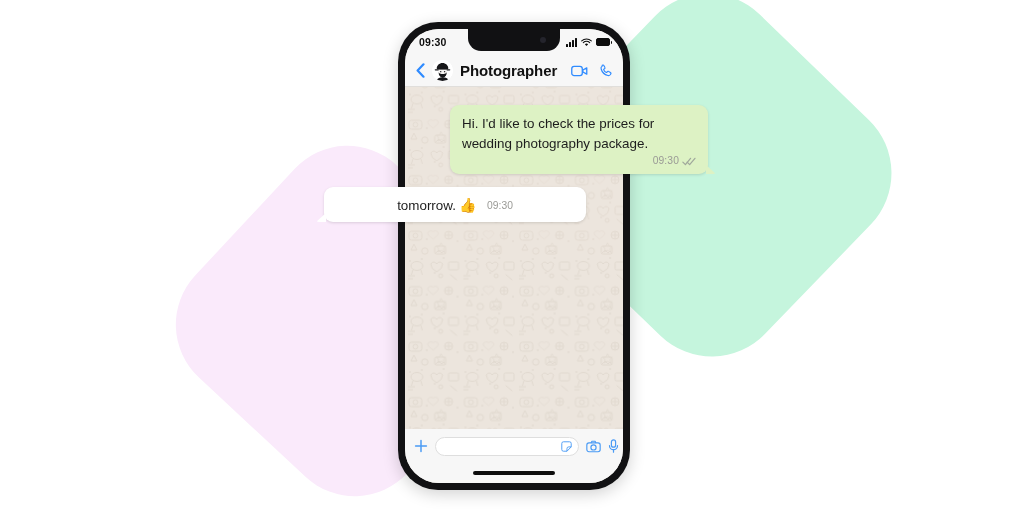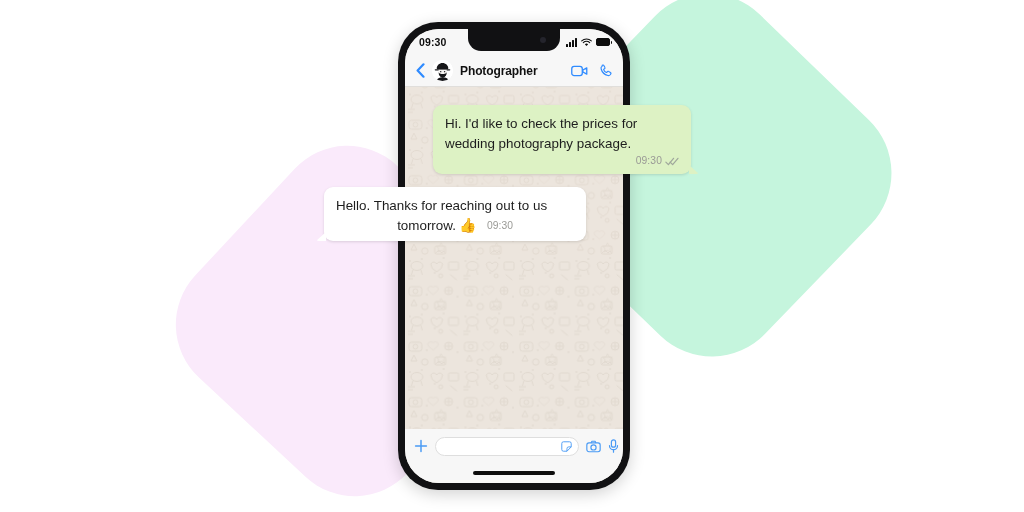--- a/index.html
+++ b/index.html
@@ -157,21 +157,21 @@
     width: 21px; height: 21px;
     border-radius: 50%;
     overflow: hidden;
     margin-left: 4px;
     background: #ffffff;
     flex: 0 0 auto;
     display: block;
   }
   #contact-name {
     margin-left: 7px;
-    font-size: 12px;
+    font-size: 15px;
     font-weight: bold;
     color: #111;
     letter-spacing: -0.1px;
     flex: 1 1 auto;
     white-space: nowrap;
   }
   .hdr-icon { margin-left: 11px; cursor: pointer; display: flex; align-items: center; }
 
   
   #chat-body {
@@ -243,21 +243,21 @@
     z-index: 40;
     border-radius: 9px;
     padding: 9px 12px 6px 12px;
     box-shadow: 0 1px 3px rgba(0,0,0,0.13);
     font-size: 13.4px;
     line-height: 19.5px;
     color: #1d1d1d;
   }
   #bubble-out {
     background: #ddf2c4;
-    left: 433px;
+    left: 450px;
     top: 105px;
     width: 258px;
     border-bottom-right-radius: 9px;
   }
   #bubble-out::after {
     content: "";
     position: absolute;
     right: -8px;
     bottom: 0px;
     width: 0; height: 0;
@@ -469,21 +469,20 @@
       <span class="ticks">
         <svg width="14" height="9" viewBox="0 0 17 11" aria-hidden="true">
           <path d="M1 6.2 4.1 9.4 10.4 1.6" stroke="#a0a89c" stroke-width="1.5" fill="none" stroke-linecap="round" stroke-linejoin="round"></path>
           <path d="M6.2 6.2 9.3 9.4 15.8 1.6" stroke="#a0a89c" stroke-width="1.5" fill="none" stroke-linecap="round" stroke-linejoin="round"></path>
         </svg>
       </span>
     </div>
   </div>
 
   <div class="bubble" id="bubble-in">
-    <span class="bubble-text">Hello. Thanks for reaching out to us</span>
     <div class="lastline">
       <span>
         <span>tomorrow.</span>
         <span class="emoji">👍</span>
       </span>
       <span class="time">09:30</span>
     </div>
   </div>
 
 </div>

